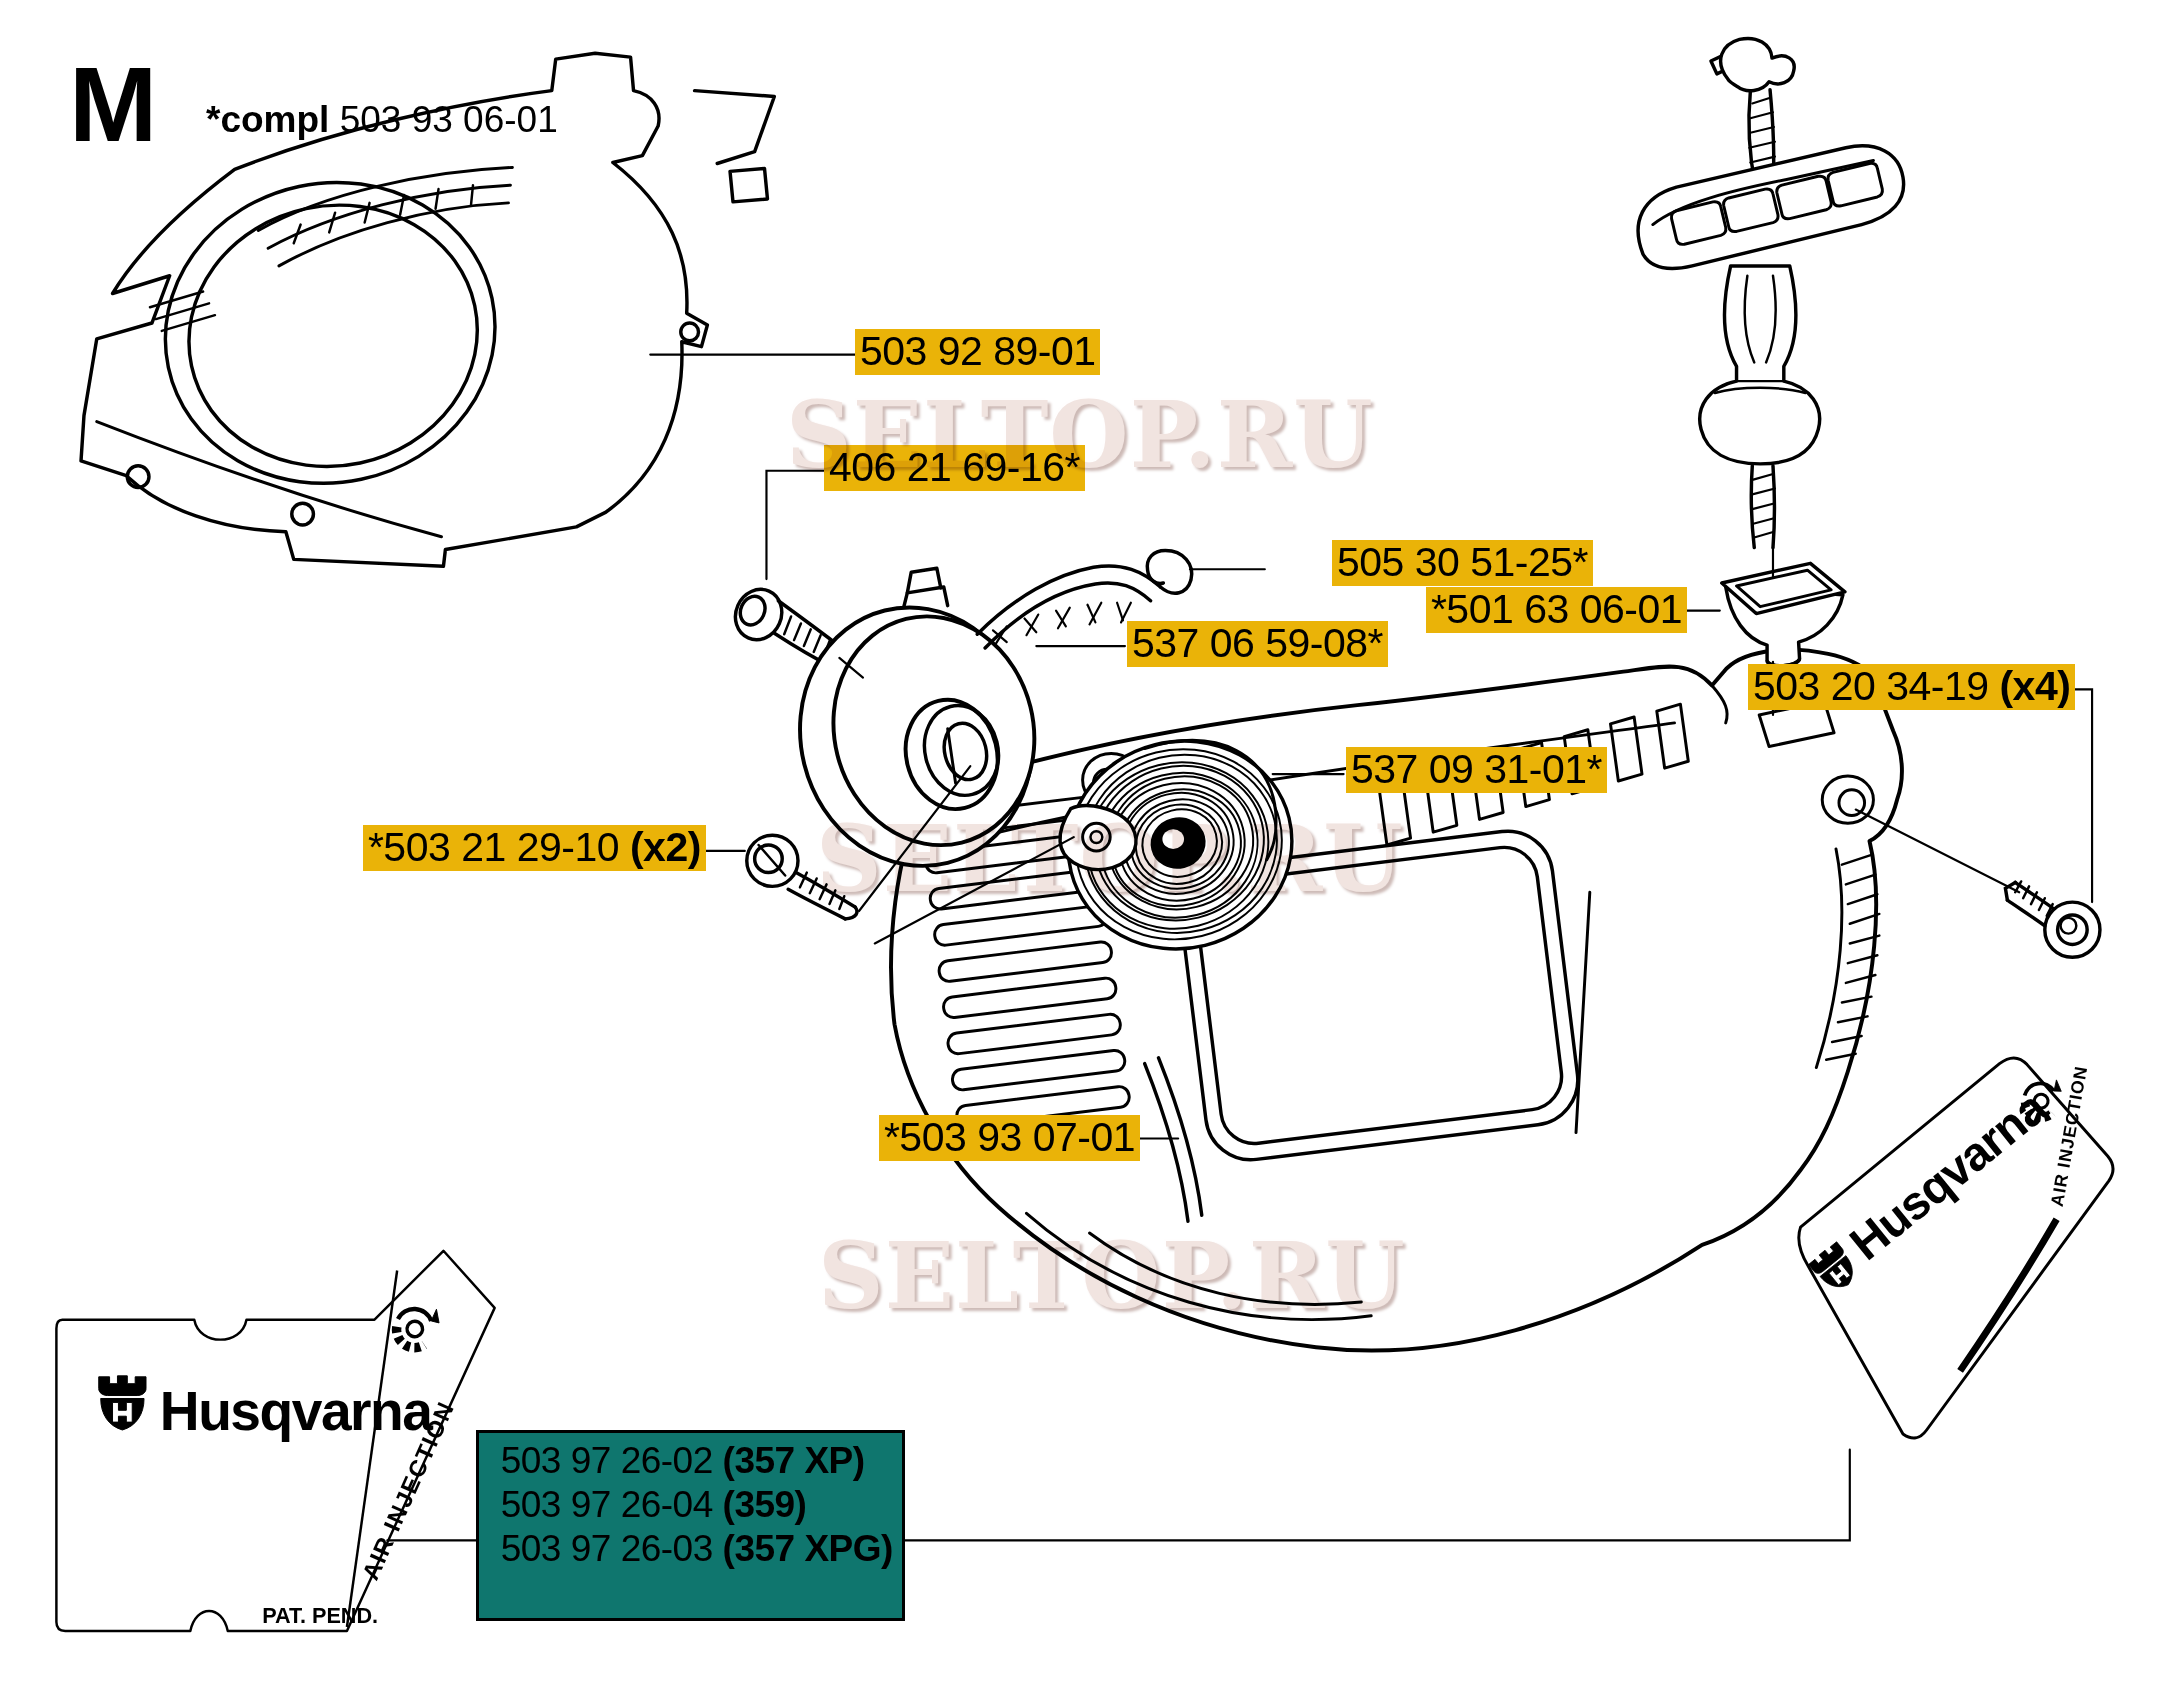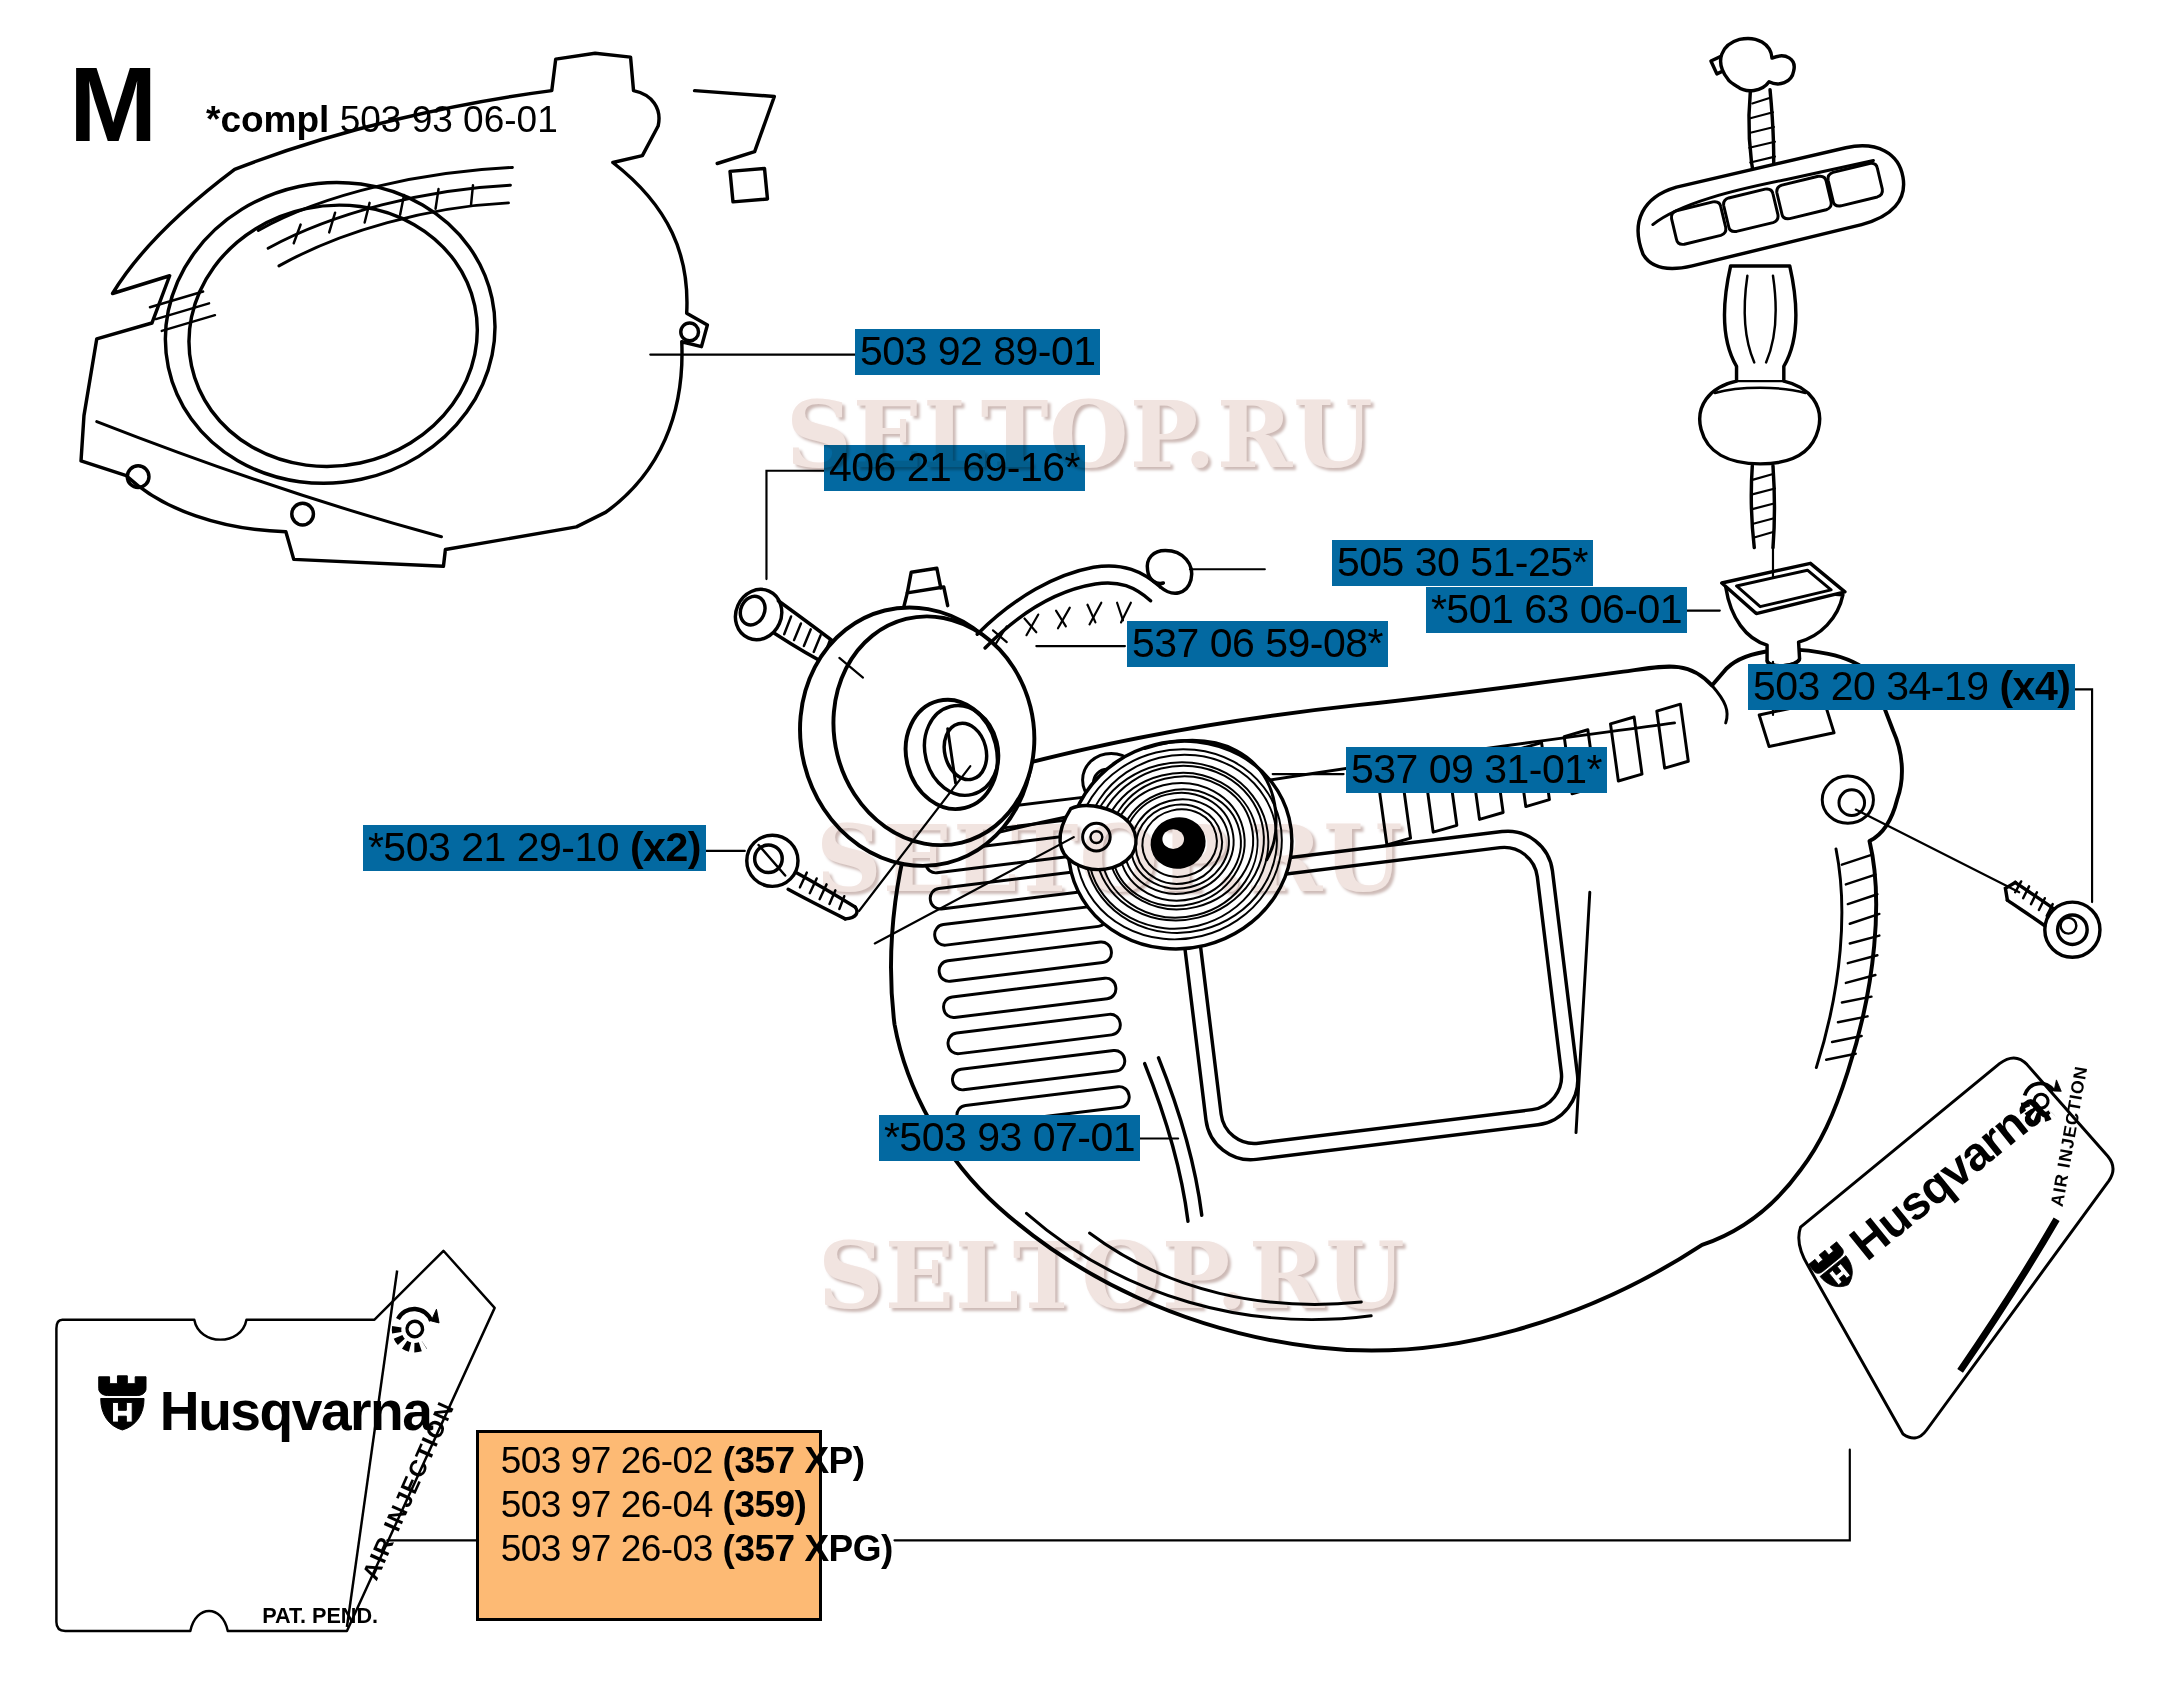--- a/index.html
+++ b/index.html
@@ -1,27 +1,27 @@
 <!DOCTYPE html>
 <html><head>
 <meta charset="utf-8">
 <style>
   html,body{margin:0;padding:0;background:#fff;}
   .stage{position:relative;width:2179px;height:1690px;background:#fff;overflow:hidden;
          font-family:"Liberation Sans",sans-serif;color:#000;}
   .artwork{position:absolute;left:0;top:0;z-index:10;}
   .plabel{position:absolute;z-index:20;font-size:41px;line-height:1.12;letter-spacing:-0.5px;
-          white-space:nowrap;background:#0369a1;padding:0 4.9px;color:#000;}
+          white-space:nowrap;background:#eab308;padding:0 4.9px;color:#000;}
   .plabel b{font-weight:bold;}
   .section-letter{position:absolute;left:69px;top:51px;z-index:20;
                   font-size:106px;font-weight:bold;line-height:1;}
   .compl-line{position:absolute;left:165px;top:99px;z-index:20;font-size:37px;white-space:nowrap;margin-left:41px;}
   .compl-line .b{font-weight:bold;}
-  .variant-box{position:absolute;left:476px;top:1430px;width:346px;height:191px;z-index:20;
-               border:3px solid #000;background:#fdba74;box-sizing:border-box;
+  .variant-box{position:absolute;left:476px;top:1430px;width:429px;height:191px;z-index:20;
+               border:3px solid #000;background:#0f766e;box-sizing:border-box;
                padding:5.9px 0 0 21.7px;}
   .variant-box .vrow{font-size:37px;line-height:44px;letter-spacing:-0.5px;white-space:nowrap;}
   .variant-box .vrow b{font-weight:bold;}
   .wm{position:absolute;z-index:30;font-family:"DejaVu Serif",serif;font-weight:bold;
       font-size:91px;line-height:1;letter-spacing:1px;color:#f1e4e0;white-space:nowrap;
       text-shadow:3px 3px 3px #cdbab6,-2px -2px 1px #fffefe;mix-blend-mode:multiply;
       pointer-events:none;margin-left:10px;}
 </style>
 </head>
 <body>

